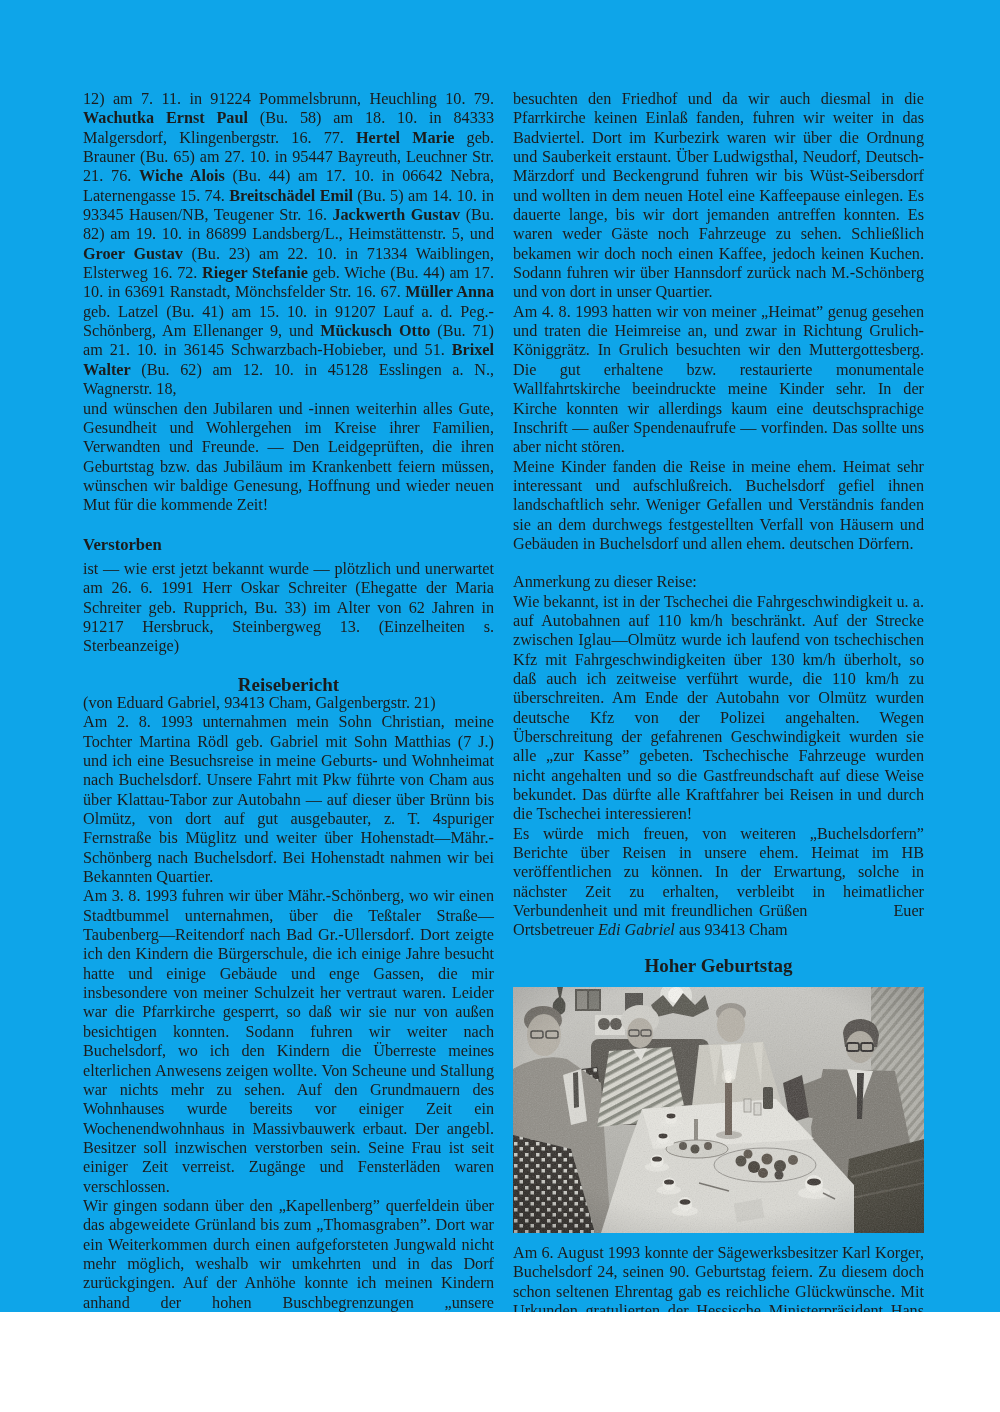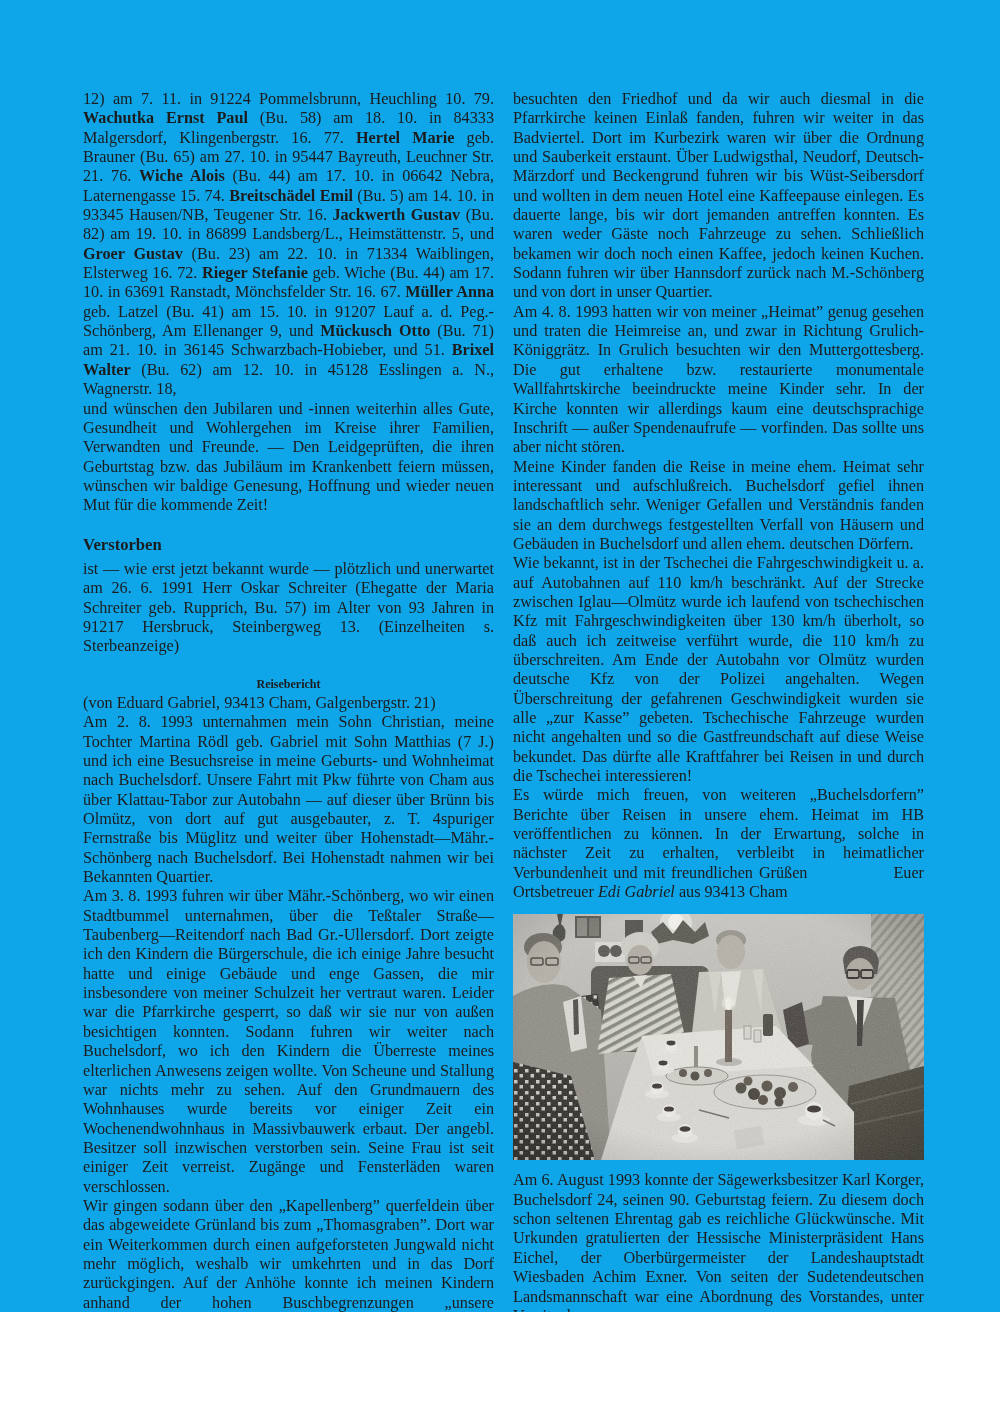--- a/index.html
+++ b/index.html
@@ -29,21 +29,21 @@
   }
   .h-left{
     margin:19px 0 6px 0;
     font-size:16.6px;
     line-height:19.35px;
     font-weight:bold;
     text-align:left;
   }
   .h-center{
     margin:18px 0 0 0;
-    font-size:12px;
+    font-size:19px;
     line-height:19.35px;
     font-weight:bold;
     text-align:center;
   }
   .center{text-align:left;}
   .gap-before{margin-top:19px !important;}
   .photo{
     display:block;
     width:411px;
     height:246px;
@@ -63,38 +63,40 @@
 </head>
 <body>
 
 <div class="page">
 
   <div class="col col-left">
     <p><span>12) am 7. 11. in 91224 Pommelsbrunn, Heuchling 10. 79. </span><span style="font-weight: bold;">Wachutka Ernst Paul</span><span> (Bu. 58) am 18. 10. in 84333 Malgersdorf, Klingenbergstr. 16. 77. </span><span style="font-weight: bold;">Hertel Marie</span><span> geb. Brauner (Bu. 65) am 27. 10. in 95447 Bayreuth, Leuchner Str. 21. 76. </span><span style="font-weight: bold;">Wiche Alois</span><span> (Bu. 44) am 17. 10. in 06642 Nebra, Laternengasse 15. 74. </span><span style="font-weight: bold;">Breitschädel Emil</span><span> (Bu. 5) am 14. 10. in 93345 Hausen/NB, Teugener Str. 16. </span><span style="font-weight: bold;">Jackwerth Gustav</span><span> (Bu. 82) am 19. 10. in 86899 Landsberg/L., Heimstättenstr. 5, und </span><span style="font-weight: bold;">Groer Gustav</span><span> (Bu. 23) am 22. 10. in 71334 Waiblingen, Elsterweg 16. 72. </span><span style="font-weight: bold;">Rieger Stefanie</span><span> geb. Wiche (Bu. 44) am 17. 10. in 63691 Ranstadt, Mönchsfelder Str. 16. 67. </span><span style="font-weight: bold;">Müller Anna</span><span> geb. Latzel (Bu. 41) am 15. 10. in 91207 Lauf a. d. Peg.-Schönberg, Am Ellenanger 9, und </span><span style="font-weight: bold;">Mückusch Otto</span><span> (Bu. 71) am 21. 10. in 36145 Schwarzbach-Hobieber, und 51. </span><span style="font-weight: bold;">Brixel Walter</span><span> (Bu. 62) am 12. 10. in 45128 Esslingen a. N., Wagnerstr. 18,</span></p>
     <p>und wünschen den Jubilaren und -innen weiterhin alles Gute, Gesundheit und Wohlergehen im Kreise ihrer Familien, Verwandten und Freunde. — Den Leidgeprüften, die ihren Geburtstag bzw. das Jubiläum im Krankenbett feiern müssen, wünschen wir baldige Genesung, Hoffnung und wieder neuen Mut für die kommende Zeit!</p>
 
     <div class="h-left">Verstorben</div>
-    <p><span>ist — wie erst jetzt bekannt wurde — plötzlich und unerwartet am 26. 6. 1991 Herr </span><span style="font-weight: normal;">Oskar Schreiter</span><span> (Ehegatte der Maria Schreiter geb. Rupprich, Bu. 57) im Alter von 93 Jahren in 91217 Hersbruck, Steinbergweg 13. (Einzelheiten s. Sterbeanzeige)</span></p>
+    <p><span>ist — wie erst jetzt bekannt wurde — plötzlich und unerwartet am 26. 6. 1991 Herr </span><span style="font-weight: normal;">Oskar Schreiter</span><span> (Ehegatte der Maria Schreiter geb. Rupprich, Bu. 33) im Alter von 62 Jahren in 91217 Hersbruck, Steinbergweg 13. (Einzelheiten s. Sterbeanzeige)</span></p>
 
     <div class="h-center">Reisebericht</div>
     <p class="center">(von Eduard Gabriel, 93413 Cham, Galgenbergstr. 21)</p>
     <p>Am 2. 8. 1993 unternahmen mein Sohn Christian, meine Tochter Martina Rödl geb. Gabriel mit Sohn Matthias (7 J.) und ich eine Besuchsreise in meine Geburts- und Wohnheimat nach Buchelsdorf. Unsere Fahrt mit Pkw führte von Cham aus über Klattau-Tabor zur Autobahn — auf dieser über Brünn bis Olmütz, von dort auf gut ausgebauter, z. T. 4spuriger Fernstraße bis Müglitz und weiter über Hohenstadt—Mähr.-Schönberg nach Buchelsdorf. Bei Hohenstadt nahmen wir bei Bekannten Quartier.</p>
     <p>Am 3. 8. 1993 fuhren wir über Mähr.-Schönberg, wo wir einen Stadtbummel unternahmen, über die Teßtaler Straße—Taubenberg—Reitendorf nach Bad Gr.-Ullersdorf. Dort zeigte ich den Kindern die Bürgerschule, die ich einige Jahre besucht hatte und einige Gebäude und enge Gassen, die mir insbesondere von meiner Schulzeit her vertraut waren. Leider war die Pfarrkirche gesperrt, so daß wir sie nur von außen besichtigen konnten. Sodann fuhren wir weiter nach Buchelsdorf, wo ich den Kindern die Überreste meines elterlichen Anwesens zeigen wollte. Von Scheune und Stallung war nichts mehr zu sehen. Auf den Grundmauern des Wohnhauses wurde bereits vor einiger Zeit ein Wochenendwohnhaus in Massivbauwerk erbaut. Der angebl. Besitzer soll inzwischen verstorben sein. Seine Frau ist seit einiger Zeit verreist. Zugänge und Fensterläden waren verschlossen.</p>
     <p>Wir gingen sodann über den „Kapellenberg” querfeldein über das abgeweidete Grünland bis zum „Thomasgraben”. Dort war ein Weiterkommen durch einen aufgeforsteten Jungwald nicht mehr möglich, weshalb wir umkehrten und in das Dorf zurückgingen. Auf der Anhöhe konnte ich meinen Kindern anhand der hohen Buschbegrenzungen „unsere Grundstücksgrenzen” zeigen. Inzwischen war es Mittag geworden, weshalb wir bei „unserem Ausgedinghaus (Bu. 73)” nicht mehr lange verweilten, zumal wir niemanden sehen konnten.</p>
     <p>In der Folge fuhren wir zurück nach Gr.-Ullersdorf und über Reutenhau/Wiesenberg nach Winkelsdorf. Dort aßen wir in dem neuen Hotel „Dlouha strana” zu Mittag — wir wurden sehr gut und preiswert bedient. Anschließend führte uns der Reiseweg über Wiesenberg-Philipsthal nach Marschendorf, wo wir Frau Wolf, die uns die Filialkirche im Innern zeigte, einen kurzen Besuch machten. Von dort fuhren wir nach Gr.-Ullersdorf zurück,</p>
   </div>
 
   <div class="col col-right">
     <p>besuchten den Friedhof und da wir auch diesmal in die Pfarrkirche keinen Einlaß fanden, fuhren wir weiter in das Badviertel. Dort im Kurbezirk waren wir über die Ordnung und Sauberkeit erstaunt. Über Ludwigsthal, Neudorf, Deutsch-Märzdorf und Beckengrund fuhren wir bis Wüst-Seibersdorf und wollten in dem neuen Hotel eine Kaffeepause einlegen. Es dauerte lange, bis wir dort jemanden antreffen konnten. Es waren weder Gäste noch Fahrzeuge zu sehen. Schließlich bekamen wir doch noch einen Kaffee, jedoch keinen Kuchen. Sodann fuhren wir über Hannsdorf zurück nach M.-Schönberg und von dort in unser Quartier.</p>
     <p>Am 4. 8. 1993 hatten wir von meiner „Heimat” genug gesehen und traten die Heimreise an, und zwar in Richtung Grulich-Königgrätz. In Grulich besuchten wir den Muttergottesberg. Die gut erhaltene bzw. restaurierte monumentale Wallfahrtskirche beeindruckte meine Kinder sehr. In der Kirche konnten wir allerdings kaum eine deutschsprachige Inschrift — außer Spendenaufrufe — vorfinden. Das sollte uns aber nicht stören.</p>
     <p>Meine Kinder fanden die Reise in meine ehem. Heimat sehr interessant und aufschlußreich. Buchelsdorf gefiel ihnen landschaftlich sehr. Weniger Gefallen und Verständnis fanden sie an dem durchwegs festgestellten Verfall von Häusern und Gebäuden in Buchelsdorf und allen ehem. deutschen Dörfern.</p>
 
+    <p class="gap-before">Anmerkung zu dieser Reise:</p>
     <p>Wie bekannt, ist in der Tschechei die Fahrgeschwindigkeit u. a. auf Autobahnen auf 110 km/h beschränkt. Auf der Strecke zwischen Iglau—Olmütz wurde ich laufend von tschechischen Kfz mit Fahrgeschwindigkeiten über 130 km/h überholt, so daß auch ich zeitweise verführt wurde, die 110 km/h zu überschreiten. Am Ende der Autobahn vor Olmütz wurden deutsche Kfz von der Polizei angehalten. Wegen Überschreitung der gefahrenen Geschwindigkeit wurden sie alle „zur Kasse” gebeten. Tschechische Fahrzeuge wurden nicht angehalten und so die Gastfreundschaft auf diese Weise bekundet. Das dürfte alle Kraftfahrer bei Reisen in und durch die Tschechei interessieren!</p>
     <p><span>Es würde mich freuen, von weiteren „Buchelsdorfern” Berichte über Reisen in unsere ehem. Heimat im HB veröffentlichen zu können. In der Erwartung, solche in nächster Zeit zu erhalten, verbleibt in heimatlicher Verbundenheit und mit freundlichen Grüßen</span><span style="display: inline-block; width: 86px;"> </span><span>Euer Ortsbetreuer </span><span style="font-style: italic;">Edi Gabriel</span><span> aus 93413 Cham</span></p>
 
+    <div class="h-center heading-geb">Hoher Geburtstag</div>
 
     <svg class="photo" viewBox="0 0 411 246" aria-hidden="true">
       <defs>
         <linearGradient id="wall" x1="0" y1="0" x2="0" y2="1">
           <stop offset="0" stop-color="#c9c8c3"></stop>
           <stop offset="0.55" stop-color="#b7b6b0"></stop>
           <stop offset="1" stop-color="#a8a7a1"></stop>
         </linearGradient>
         <pattern id="stripes" width="7" height="7" patternTransform="rotate(40)" patternUnits="userSpaceOnUse">
           <rect width="7" height="7" fill="#b1b0a9"></rect>

